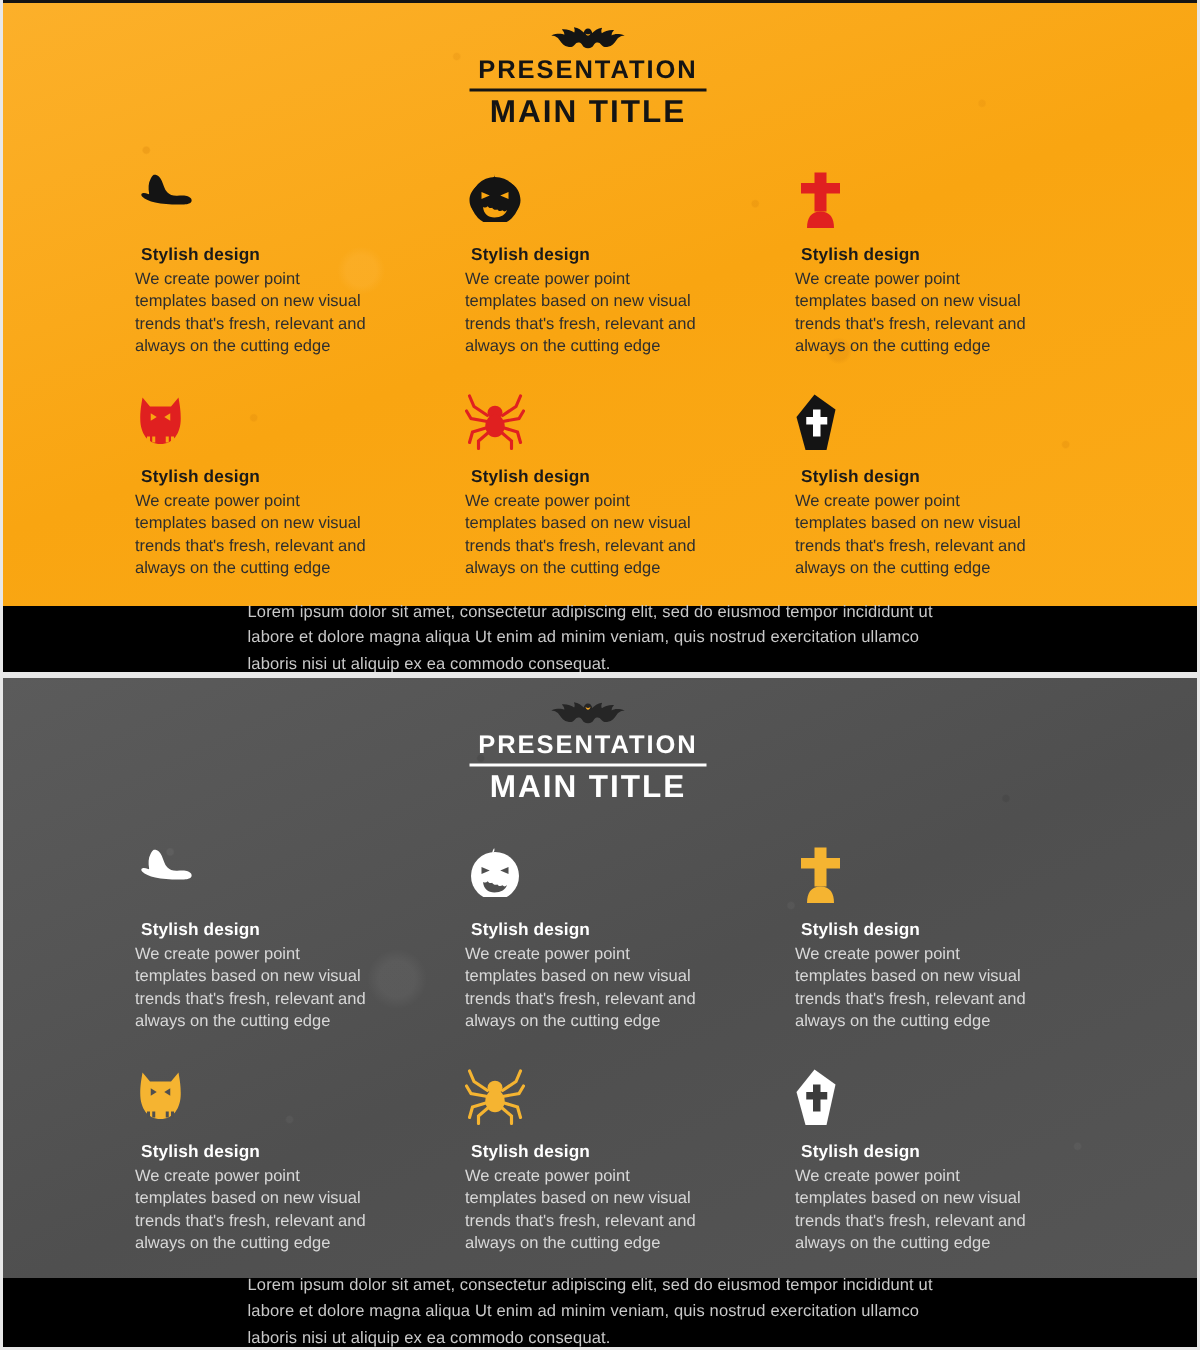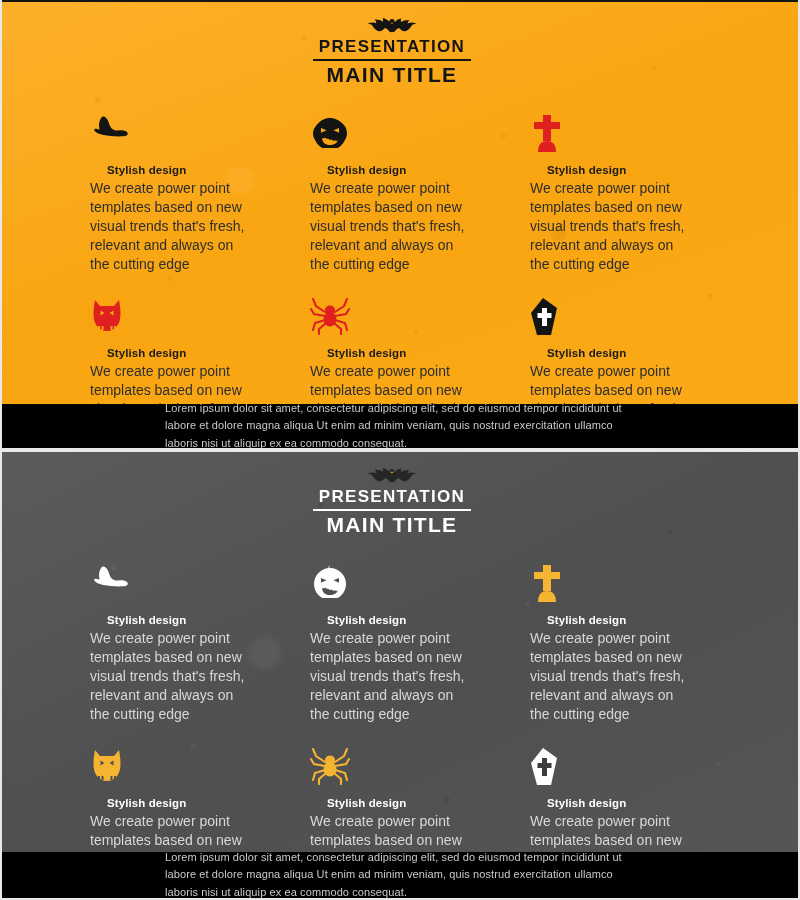--- a/index.html
+++ b/index.html
@@ -139,26 +139,26 @@
     height: 44px;
     display: block;
     margin-bottom: 6px;
   }
   .feature-icon svg { display: block; }
 
   .feature-title {
     font-family: "Liberation Sans Narrow", "Liberation Sans", sans-serif;
     font-size: 11.5px;
     font-weight: bold;
-    margin: 0 0 3px 17px;
+    margin: 0 0 3px 4px;
     letter-spacing: 0.1px;
   }
   .feature-body {
     font-family: "Liberation Sans Narrow", "Liberation Sans", sans-serif;
-    font-size: 14px;
+    font-size: 11px;
     line-height: 1.35;
     margin: 0;
     width: 160px;
   }
   .slide-light .feature-title { color: #1a1a1a; }
   .slide-light .feature-body  { color: #2e2e2e; }
   .slide-dark  .feature-title { color: #ffffff; }
   .slide-dark  .feature-body  { color: #d8d8d8; }
 
   

